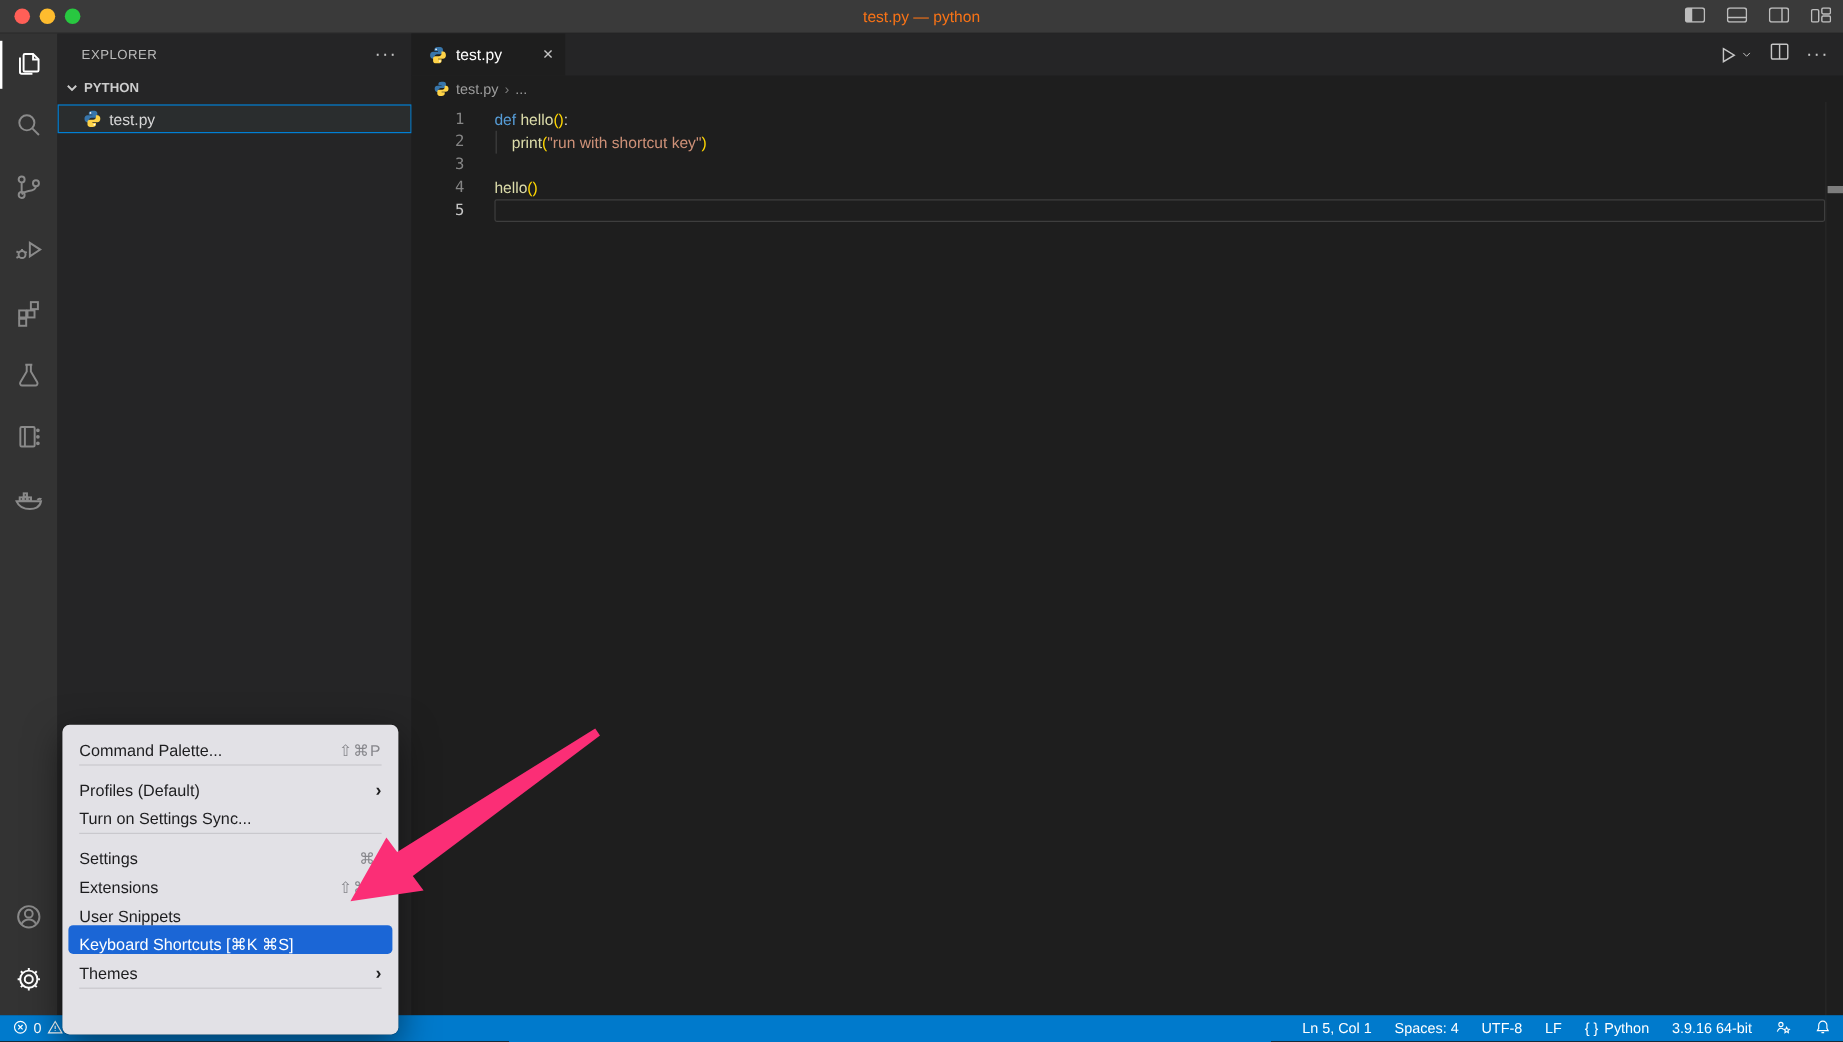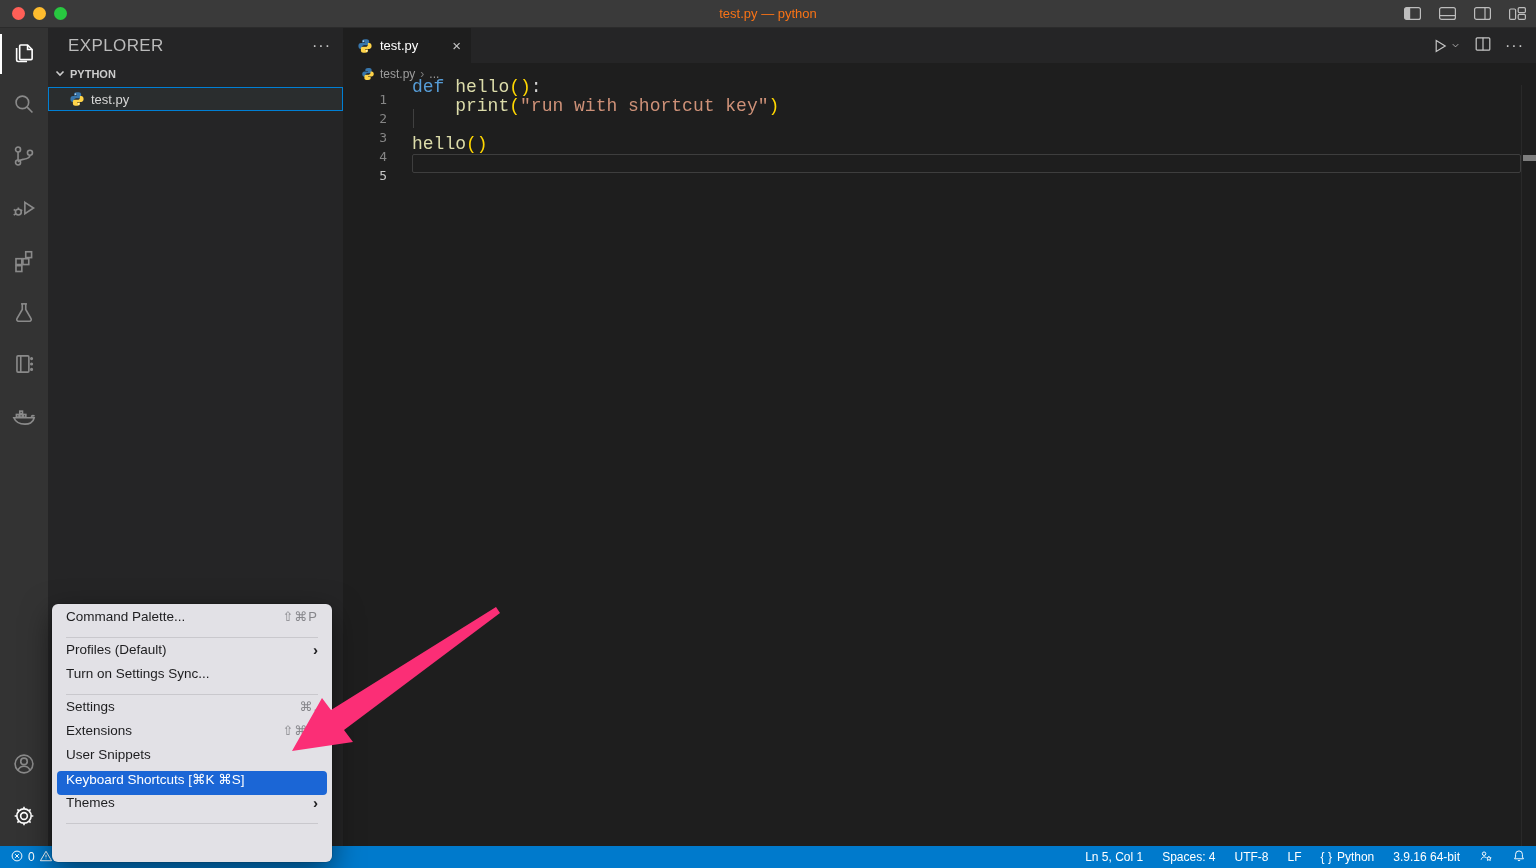--- a/index.html
+++ b/index.html
@@ -24,21 +24,21 @@
   .ab-item { width:48px; height:52px; display:flex; align-items:center; justify-content:center;
     color:#8a8a8a; position:relative; }
   .ab-item svg { width:26px; height:26px; stroke:currentColor; fill:none; stroke-width:1.5; }
   .ab-item.active { color:#ffffff; }
   .ab-item.active::before { content:""; position:absolute; left:0; top:6px; bottom:6px; width:2px; background:#ffffff; }
   .ab-bottom { position:absolute; bottom:2px; left:0; width:48px; display:flex; flex-direction:column; align-items:center; }
 
   
   .sidebar { position:absolute; top:28px; left:48px; width:295px; bottom:22px; background:#252526; color:#cccccc; }
   .sb-header { height:35px; display:flex; align-items:center; padding:0 12px 0 20px; }
-  .sb-title { font-size:17px; letter-spacing:.4px; color:#bbbbbb; flex:1; }
+  .sb-title { font-size:11px; letter-spacing:.4px; color:#bbbbbb; flex:1; }
   .sb-more { color:#c5c5c5; font-size:16px; letter-spacing:1px; cursor:pointer; }
   .sb-section { height:22px; display:flex; align-items:center; gap:2px; padding-left:4px;
     font-size:11px; font-weight:bold; color:#cccccc; }
   .sb-section svg { width:16px; height:16px; stroke:#cccccc; fill:none; stroke-width:1.6; }
   .sb-file { margin-top:2px; height:24px; display:flex; align-items:center; gap:6px; padding-left:20px;
     background:#2a2d2e; border:1px solid #007fd4; font-size:13px; color:#d7d7d7; }
 
   
   .py-icon { width:16px; height:16px; display:inline-block; flex:0 0 16px; }
 
@@ -55,22 +55,22 @@
 
   .breadcrumbs { position:absolute; top:35px; left:0; right:0; height:22px; display:flex; align-items:center;
     gap:5px; padding-left:18px; font-size:12px; color:#9d9d9d; }
   .bc-sep { color:#7a7a7a; font-size:12px; }
 
   
   .gutter { position:absolute; top:62px; left:0; width:53px; text-align:right;
     font-family:"DejaVu Sans Mono", monospace; font-size:13px; line-height:19px; color:#858585; }
   .gutter .ln-num { padding-right:9px; height:19px; }
   .gutter .ln-num.current { color:#c6c6c6; }
-  .code-col { position:absolute; top:50px; left:69px; right:15px;
-    font-family:Liberation Mono, monospace; font-size:18px; line-height:19px; white-space:pre; }
+  .code-col { position:absolute; top:62px; left:69px; right:15px;
+    font-family:Liberation Sans, sans-serif; font-size:13px; line-height:19px; white-space:pre; }
   .code-line { height:19px; position:relative; }
   .code-line.current { border:1px solid #3e3e3e; border-radius:2px; }
   .tk-kw{ color:#569cd6; } .tk-fn{ color:#dcdcaa; } .tk-br{ color:#ffd700; }
   .tk-str{ color:#ce9178; } .tk-pln{ color:#d4d4d4; }
   .indent-guide { position:absolute; left:70px; top:81px; width:1px; height:19px; background:#404040; }
 
   
   .overview-line { position:absolute; top:57px; bottom:0; right:14px; width:1px; background:#292929; }
   .overview-decoration { position:absolute; right:0; width:13px; top:127px; height:6px; background:#7d7d7d; }
 
@@ -80,21 +80,21 @@
   .sb-left { display:flex; align-items:center; gap:4px; }
   .sb-right { margin-left:auto; display:flex; align-items:center; gap:19px; }
   .statusbar svg { width:14px; height:14px; stroke:#ffffff; fill:none; stroke-width:1.1; }
   .sb-seg { display:flex; align-items:center; gap:5px; cursor:pointer; }
 
   
   .gear-menu { position:absolute; left:52px; top:604px; width:280px; height:258px; z-index:50;
     background:#e2e1e6; border-radius:6px; box-shadow:0 10px 30px rgba(0,0,0,.5), 0 0 0 .5px rgba(0,0,0,.2);
     padding:5px 0 8px 0; font-size:13.5px; color:#1d1d1f; overflow:hidden; }
   .menu-item { height:24px; margin:0 5px; padding:0 9px; border-radius:4px;
-    display:flex; align-items:flex-start; justify-content:space-between; cursor:pointer; }
+    display:flex; align-items:flex-end; justify-content:space-between; cursor:pointer; }
   .menu-item.highlighted { background:#1b66d6; color:#ffffff; }
   .menu-shortcut { color:#86868b; font-size:13px; letter-spacing:1px; }
   .menu-chevron { color:#1d1d1f; font-size:15px; font-weight:bold; line-height:1; }
   .menu-sep { height:1px; background:#c9c8cd; margin:4px 14px; }
 
   
   .annotation-text { position:absolute; left:392px; top:538px; z-index:60; font-size:30px; font-weight:bold;
     color:#fb2e76; letter-spacing:1px; font-family:"DejaVu Sans", sans-serif;
     text-shadow:-2px -2px 0 #fff, 2px -2px 0 #fff, -2px 2px 0 #fff, 2px 2px 0 #fff,
                 -3px 0 0 #fff, 3px 0 0 #fff, 0 -3px 0 #fff, 0 3px 0 #fff; }

